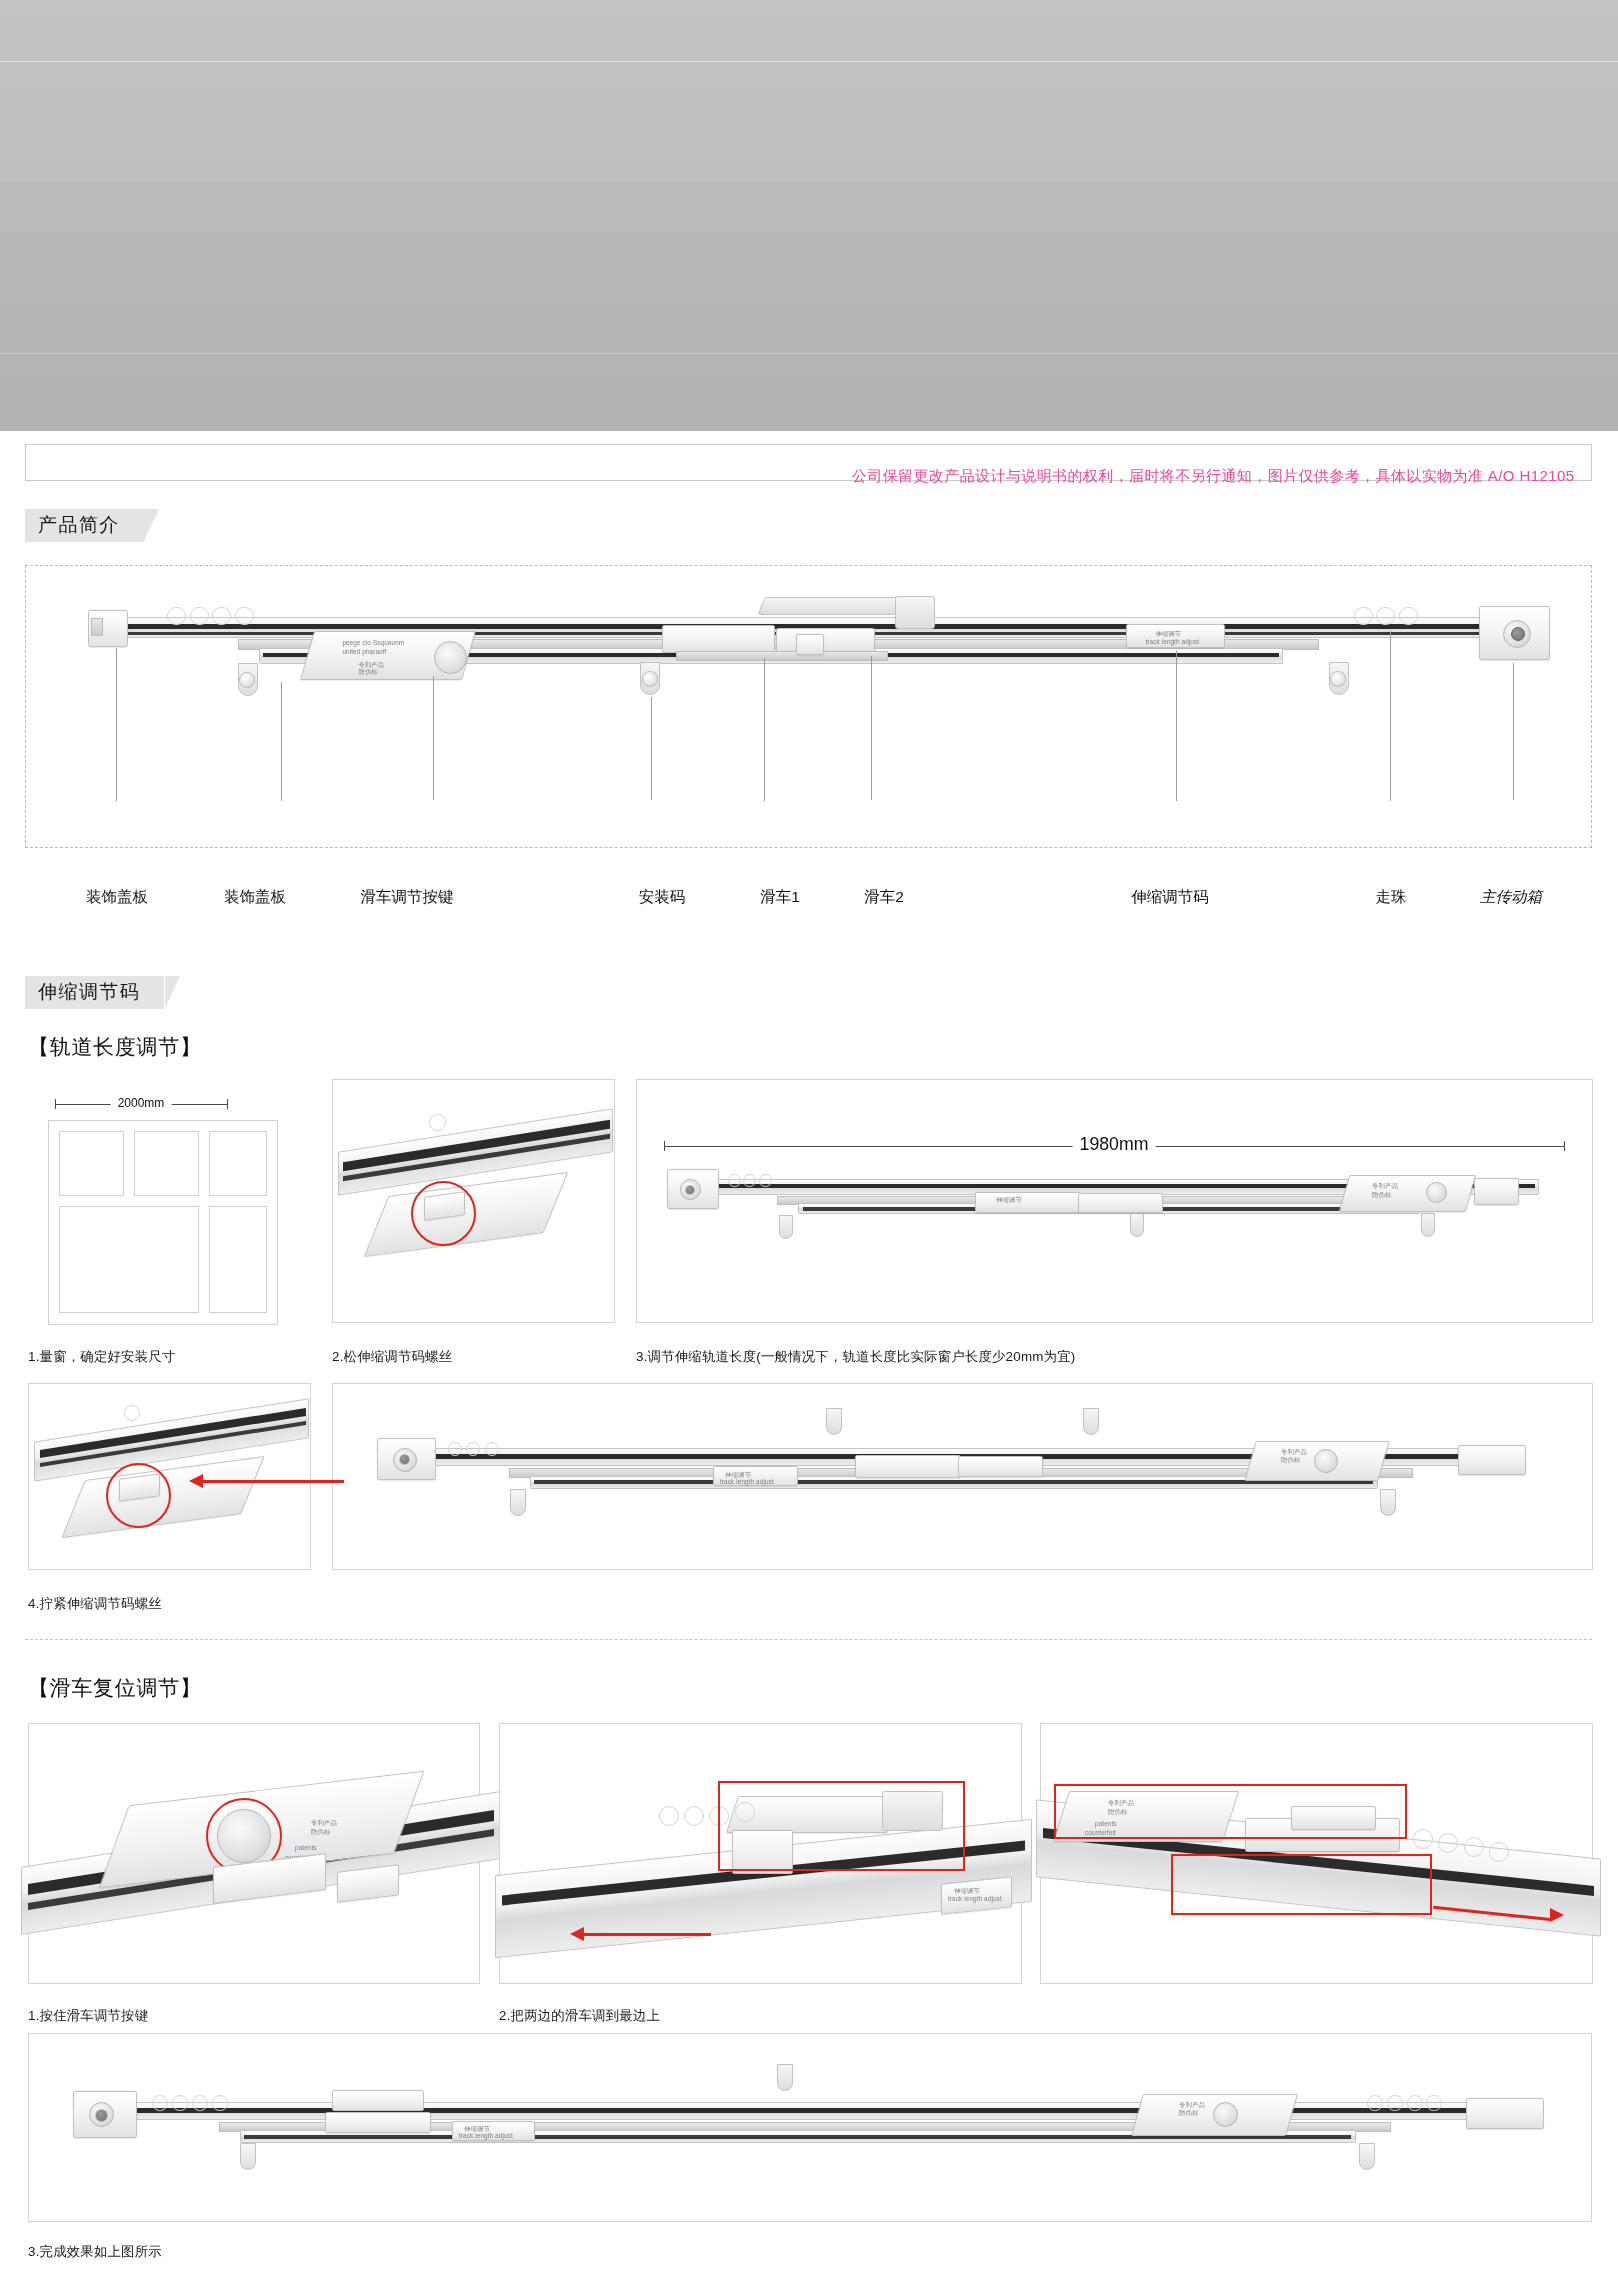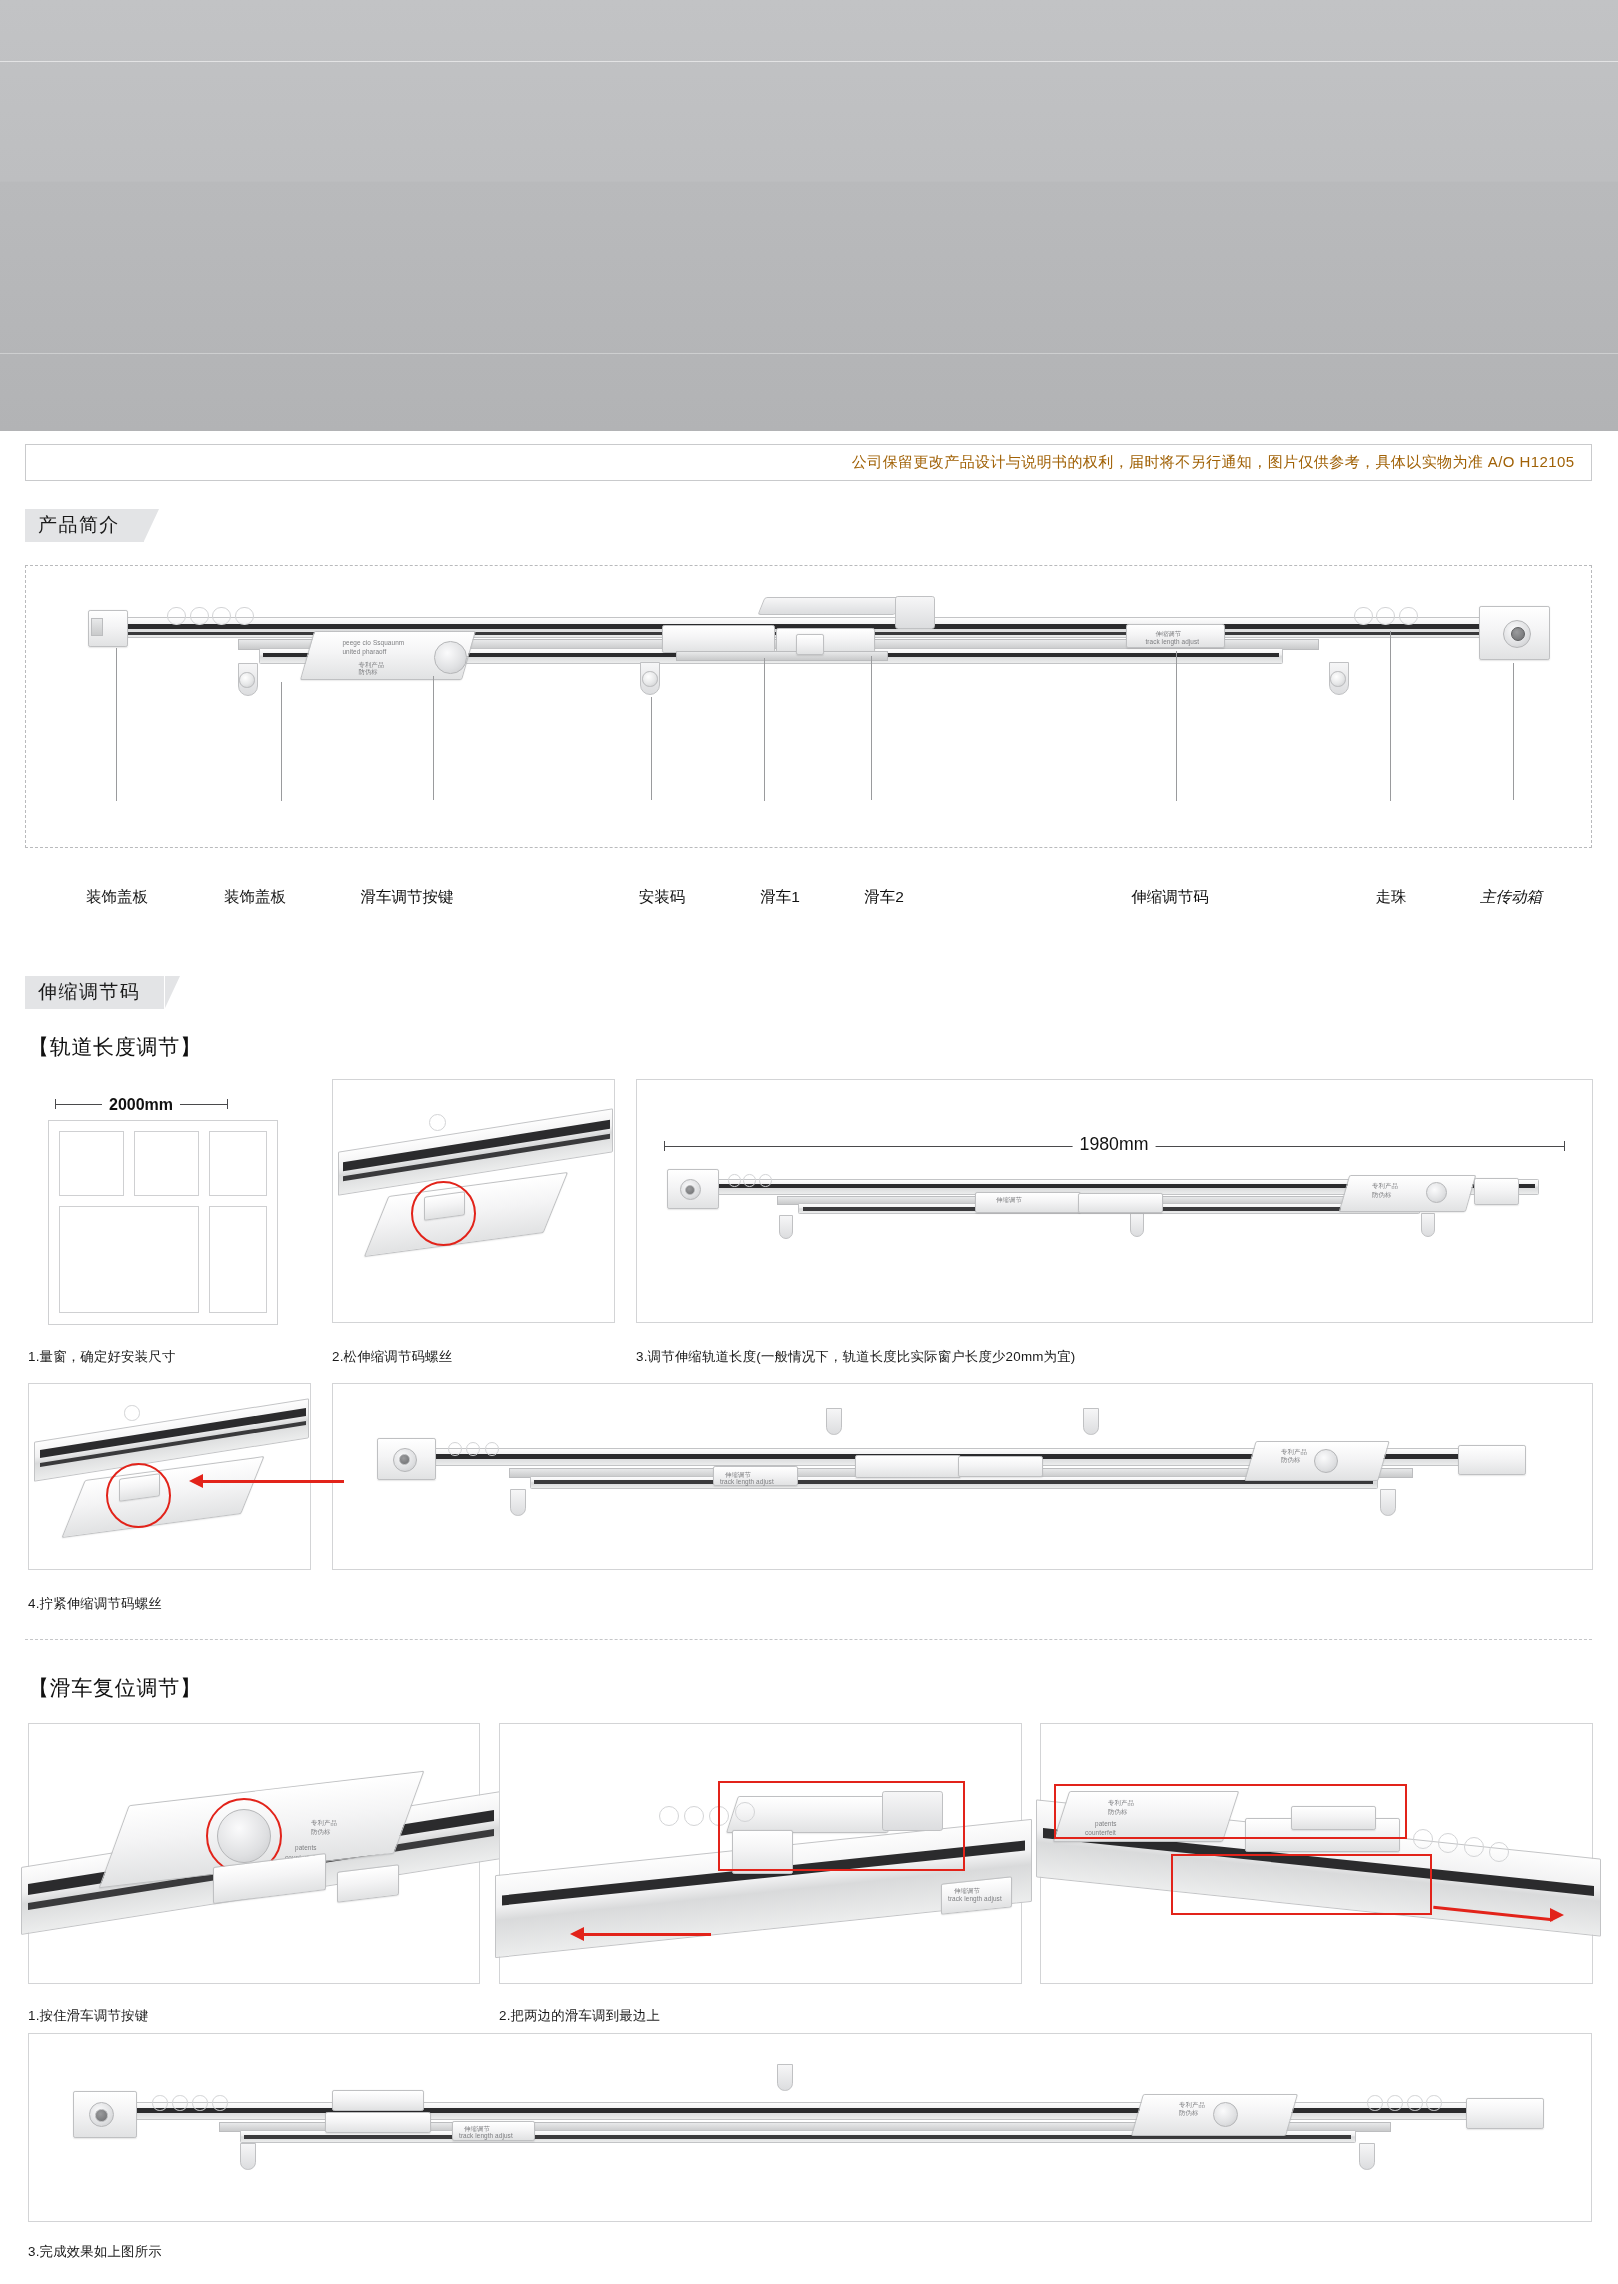--- a/index.html
+++ b/index.html
@@ -49,23 +49,23 @@
     position: absolute;
     left: 25.4px; top: 444px;
     width: 1567px;
     height: 37px;
     background: #ffffff;
     border: 0.7px solid #c9cacc;
     box-shadow: inset 0 0 0 0.7px #ffffff;
   }
   .notice-text {
     position: absolute;
-    right: 17px; top: 8px;
+    right: 17px; top: 22px;
     font-size: 15px;
-    color: #a16207;
+    color: #ec4899;
     letter-spacing: 0.4px;
     white-space: nowrap;
   }
 
   
   .section-tag {
     position: absolute;
     height: 32.5px;
     background: #e3e4e6;
     color: #1a1a1a;
@@ -230,21 +230,21 @@
   .dim-tick { position:absolute; width:0.7px; background:#4a4a4c; }
   .dim-label {
     position:absolute;
     font-size:17.7px;
     color:#111;
     background:#fff;
     padding:0 7px;
     transform:translateX(-50%);
     white-space:nowrap;
   }
-  .dim-label.small { font-size:16px;font-weight:bold; }
+  .dim-label.small { font-size:12px; }
 
   
   .win-frame {
     position:absolute;
     border:1.4px solid #cfd0d2;
     background:#fff;
   }
 </style>
 </head>
 <body>

